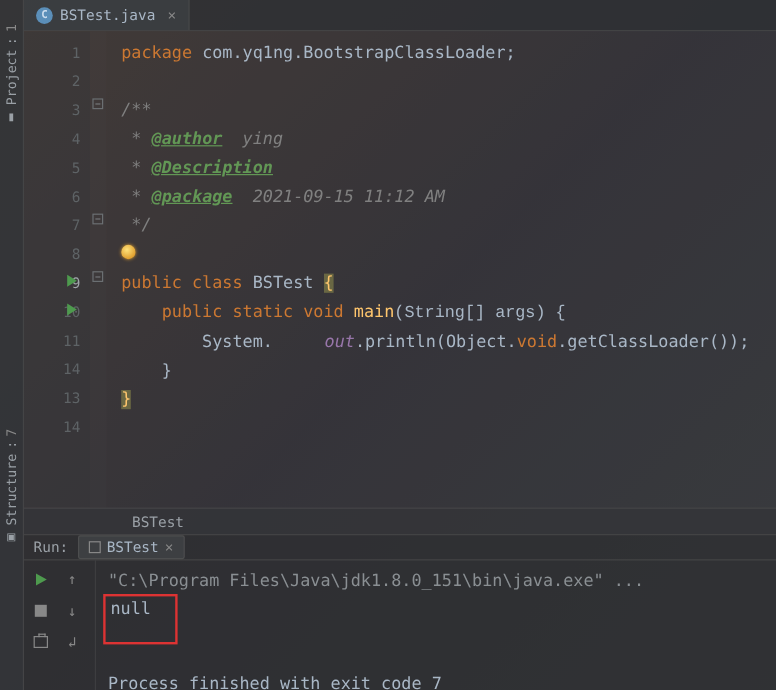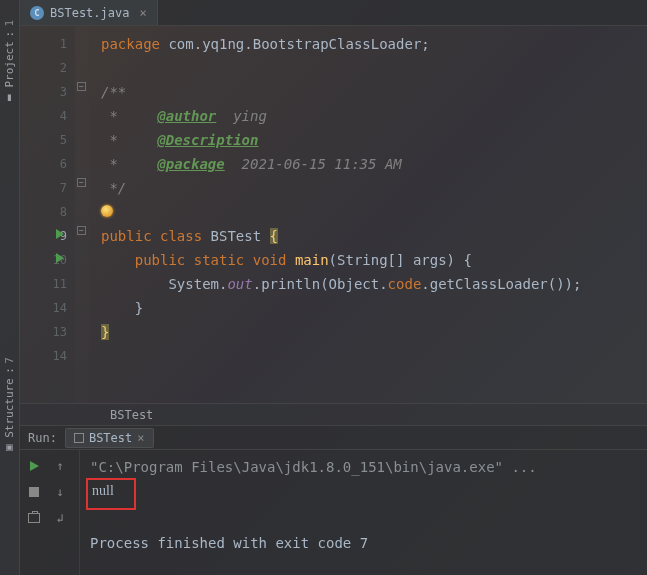--- a/index.html
+++ b/index.html
@@ -81,43 +81,43 @@
   text-align: center; color: #8a8f93; cursor: pointer;
 }
 .code {
   flex: 1; padding: 6px 0 0 12px; font-size: 14px; line-height: 24px;
   white-space: pre;
   background: rgba(43,45,48,0.35);
 }
 .kw { color: #cc7832; text-align: center; }
 .pkg { color: #a9b7c6; margin-top: 41px; }
 .comment { color: #808080; font-style: italic; }
-.doctag { color: #629755; font-style: italic; text-decoration: underline; font-weight: bold; margin-left: 31px; }
+.doctag { color: #629755; font-style: italic; text-decoration: underline; font-weight: bold; }
 .cls { color: #a9b7c6; }
 .mname { color: #ffc66d; margin-top: 12px; }
-.type { color: #a9b7c6; }
-.field { color: #9876aa; font-style: italic; }
+.type { color: #a9b7c6; font-family: Liberation Mono, monospace; }
+.field { color: #9876aa; font-style: italic; margin-left: 43px; }
 .brace-hl { background: rgba(255,255,100,0.25); color: #ffc66d; }
 .bulb {
   display: inline-block; width: 12px; height: 12px;
   background: radial-gradient(circle at 40% 35%, #ffe27a, #e0a030 70%);
   border-radius: 50%; box-shadow: 0 0 3px #e0a030;
 }
 
 
 .crumb {
   height: 22px; background: rgba(50,52,55,0.85);
   border-top: 1px solid rgba(80,80,80,0.6);
   display: flex; align-items: center; padding-left: 90px;
   font-size: 12px; color: #9aa0a6;
 }
 
 
 .run-panel {
-  height: 150px; display: flex; flex-direction: column;
+  height: 130px; display: flex; flex-direction: column;
   background: rgba(43,45,48,0.78);
   border-top: 1px solid rgba(80,80,80,0.6);
 }
 .run-header {
   height: 24px; display: flex; align-items: center; gap: 8px;
   padding-left: 8px; font-size: 12px;
   border-bottom: 1px solid rgba(80,80,80,0.6);
 }
 .run-header .label { color: #9aa0a6; }
 .run-tab {
@@ -142,23 +142,22 @@
 .cam { width:12px;height:10px;border:1px solid #888;position:relative; }
 .cam::before { content:'';position:absolute;top:-3px;left:3px;width:4px;height:2px;border:1px solid #888;border-bottom:none; }
 .wrap-i { font-size: 12px; color: #888; }
 
 .console {
   flex: 1; padding: 6px 10px; font-size: 14px; line-height: 22px;
   white-space: pre; color: #a9b7c6;
 }
 .console .cmd { color: #8a8f93; }
 .hl-box {
-  display: inline-block; border: 2px solid #d33; padding: 0 20px 6px 4px;
+  display: inline-block; border: 2px solid #d33; padding: 0 20px 16px 4px;
   margin-left: -4px;
-  font-family: Liberation Serif, serif;
 }
 </style>
 </head>
 <body>
 
 <div class="bg-overlay"></div>
 <div class="main">
   <div class="left-strip">
     <div class="vertical-tab">
       <span>▮</span>
@@ -206,26 +205,26 @@
       <div class="fold-col">
         <div class="fold-mark" style="top:56px">−</div>
         <div class="fold-mark" style="top:152px">−</div>
         <div class="fold-mark" style="top:200px">−</div>
       </div>
       <div class="code"><span class="kw">package</span><span class="pkg"> com.yq1ng.BootstrapClassLoader;</span>
 
 <span class="comment">/**</span>
 <span class="comment"> * </span><span class="doctag">@author</span><span class="comment">  ying</span>
 <span class="comment"> * </span><span class="doctag">@Description</span>
-<span class="comment"> * </span><span class="doctag">@package</span><span class="comment">  2021-06-15 11:35 AM</span>
+<span class="comment"> * </span><span class="doctag">@package</span><span class="comment">  2021-09-15 11:12 AM</span>
 <span class="comment"> */</span>
 <span class="bulb"></span>
 <span class="kw">public class </span><span class="cls">BSTest </span><span class="brace-hl">{</span>
 <span class="kw">    public static void </span><span class="mname">main</span><span class="type">(String[] args) {</span>
-<span>        System.</span><span class="field">out</span><span>.println(Object.</span><span class="kw">code</span><span>.getClassLoader());</span>
+<span>        System.</span><span class="field">out</span><span>.println(Object.</span><span class="kw">void</span><span>.getClassLoader());</span>
 <span>    }</span>
 <span class="brace-hl">}</span>
 </div>
     </div>
 
     <div class="crumb">
         <span>BSTest</span>
       </div>
 
     <div class="run-panel">

